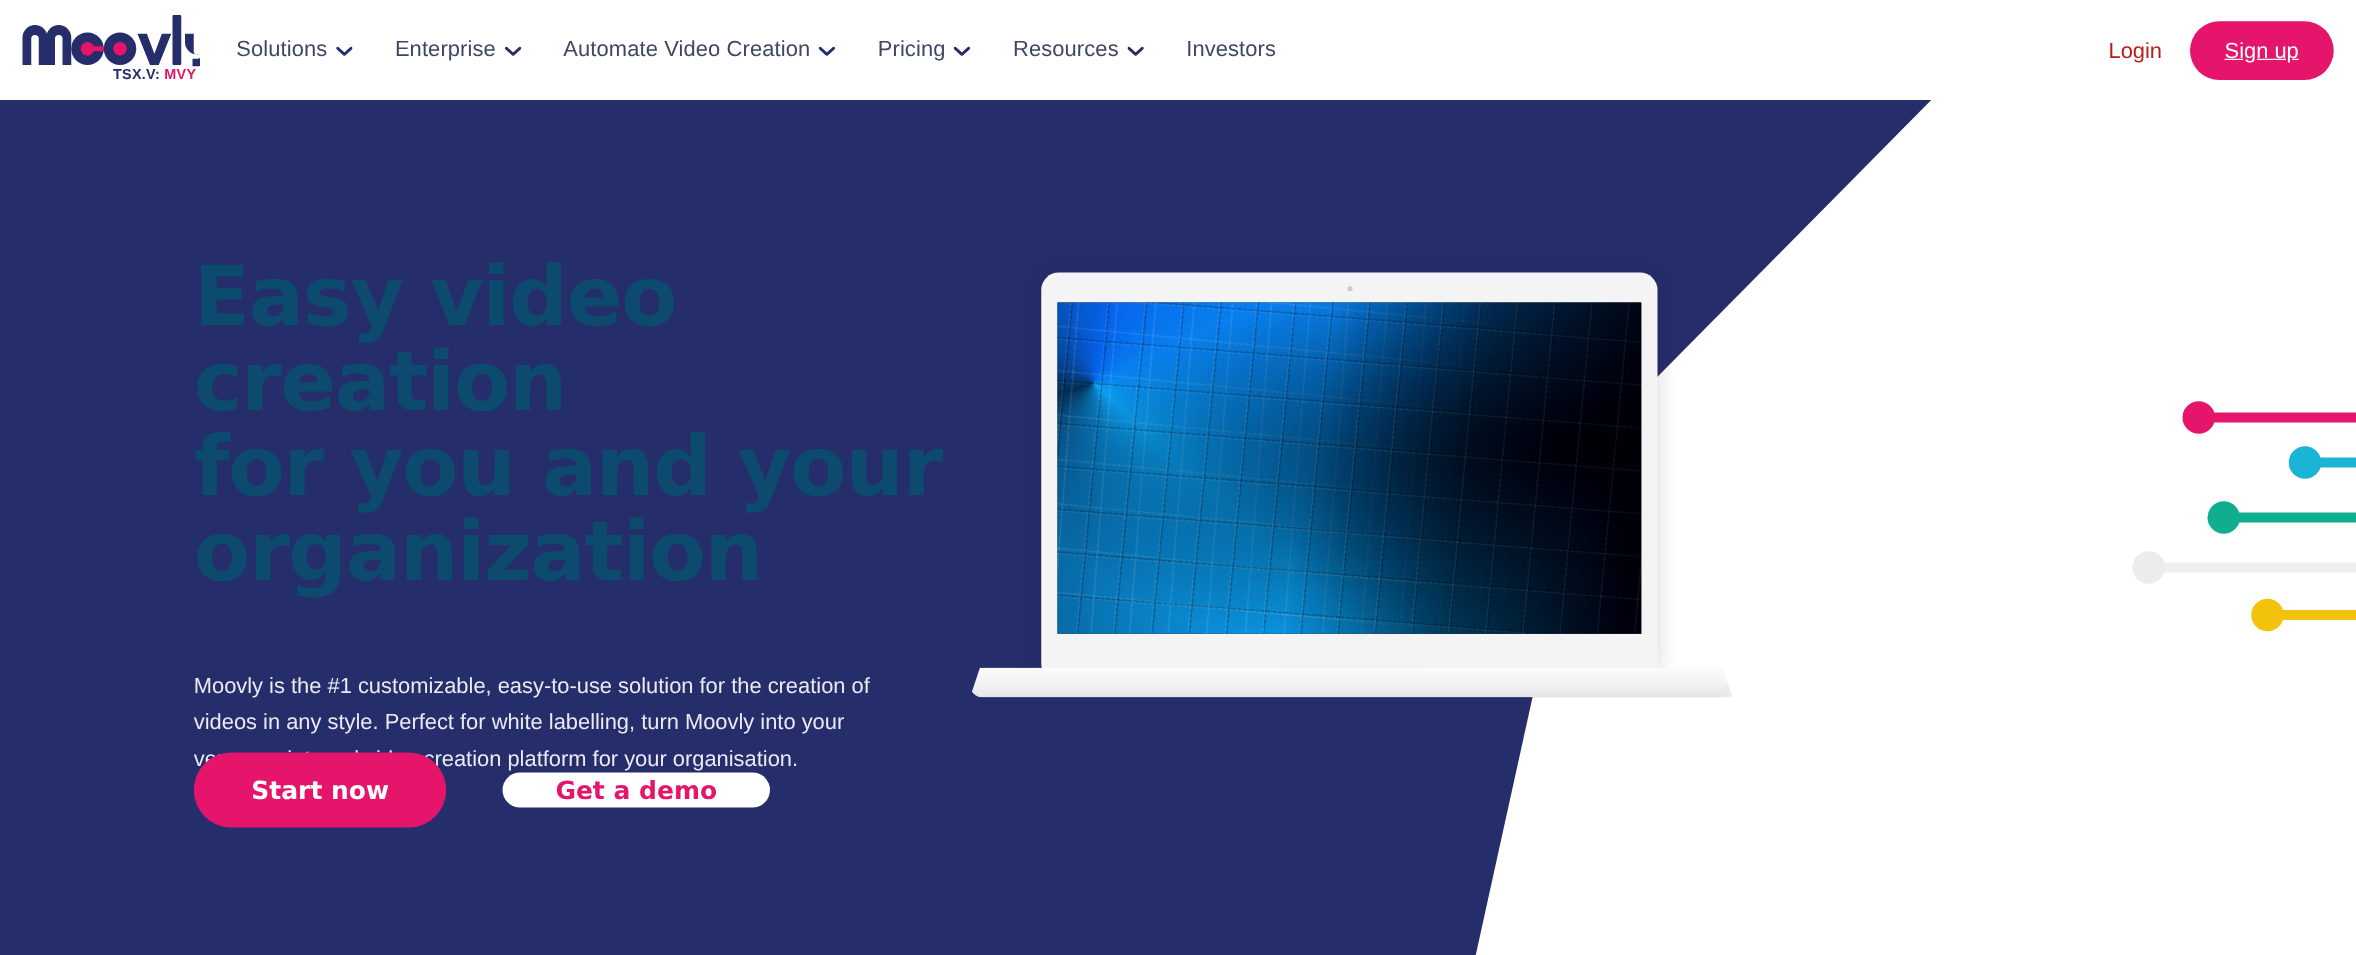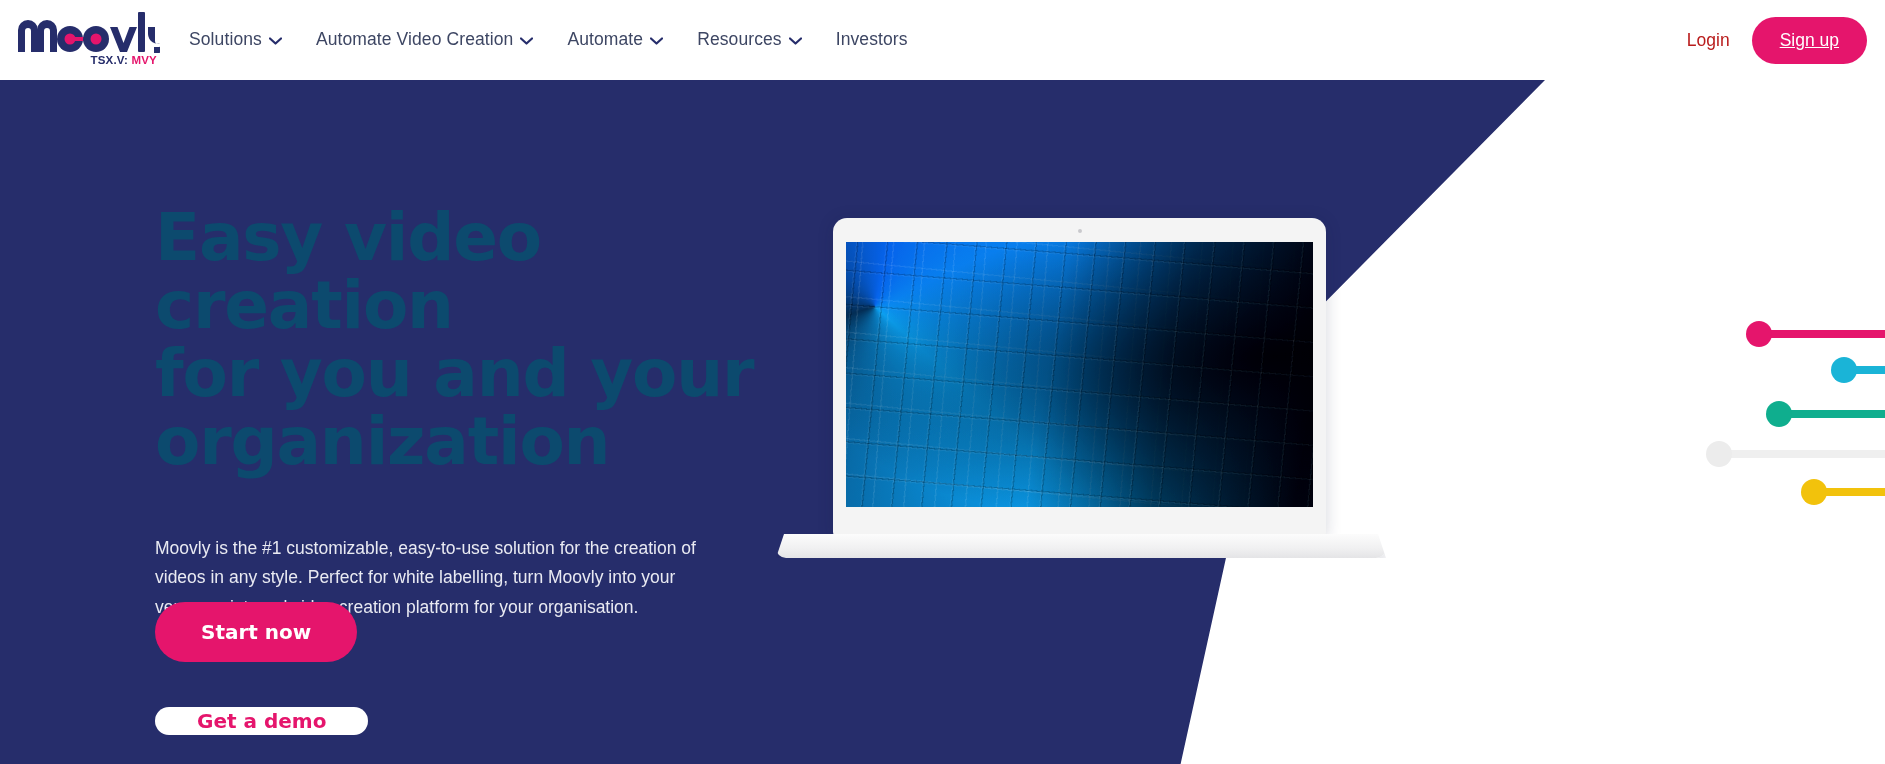--- a/index.html
+++ b/index.html
@@ -158,24 +158,23 @@
     color: #e9eaf2;
     max-width: 548px;
     font-weight: 400;
   }
 
   .hero-ctas {
     position: absolute;
     left: 155px;
     top: 602px;
     display: flex;
-    align-items: flex-start;
+    align-items: center;
     gap: 45px;
     z-index: 12;
-    flex-direction: column;
   }
   .btn-start {
     background: #e5156c;
     color: #ffffff;
     border: none;
     border-radius: 34px;
     font-size: 20px;
     font-weight: 700;
     padding: 18px 46px;
     cursor: pointer;
@@ -372,32 +371,40 @@
 
       <div class="nav-item">
         <span class="nav-label">Solutions</span>
         <span class="chev">
           <svg width="13" height="8" viewBox="0 0 13 8">
               <path d="M1 1.5 L6.5 6.5 L12 1.5" stroke="#262d6b" stroke-width="2.2" fill="none" stroke-linecap="round" stroke-linejoin="round"></path>
             </svg>
         </span>
       </div>
 
+      <div class="nav-item">
+        <span class="nav-label">Enterprise</span>
+        <span class="chev">
+          <svg width="13" height="8" viewBox="0 0 13 8">
+              <path d="M1 1.5 L6.5 6.5 L12 1.5" stroke="#262d6b" stroke-width="2.2" fill="none" stroke-linecap="round" stroke-linejoin="round"></path>
+            </svg>
+        </span>
+      </div>
 
       <div class="nav-item">
         <span class="nav-label">Automate Video Creation</span>
         <span class="chev">
           <svg width="13" height="8" viewBox="0 0 13 8">
               <path d="M1 1.5 L6.5 6.5 L12 1.5" stroke="#262d6b" stroke-width="2.2" fill="none" stroke-linecap="round" stroke-linejoin="round"></path>
             </svg>
         </span>
       </div>
 
       <div class="nav-item">
-        <span class="nav-label">Automate</span>
+        <span class="nav-label">Pricing</span>
         <span class="chev">
           <svg width="13" height="8" viewBox="0 0 13 8">
               <path d="M1 1.5 L6.5 6.5 L12 1.5" stroke="#262d6b" stroke-width="2.2" fill="none" stroke-linecap="round" stroke-linejoin="round"></path>
             </svg>
         </span>
       </div>
 
       <div class="nav-item">
         <span class="nav-label">Resources</span>
         <span class="chev">

